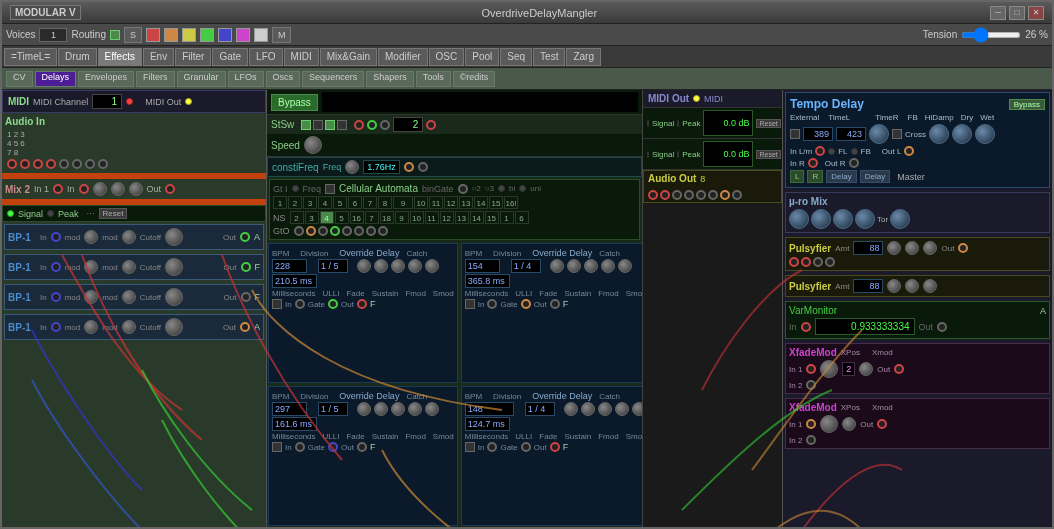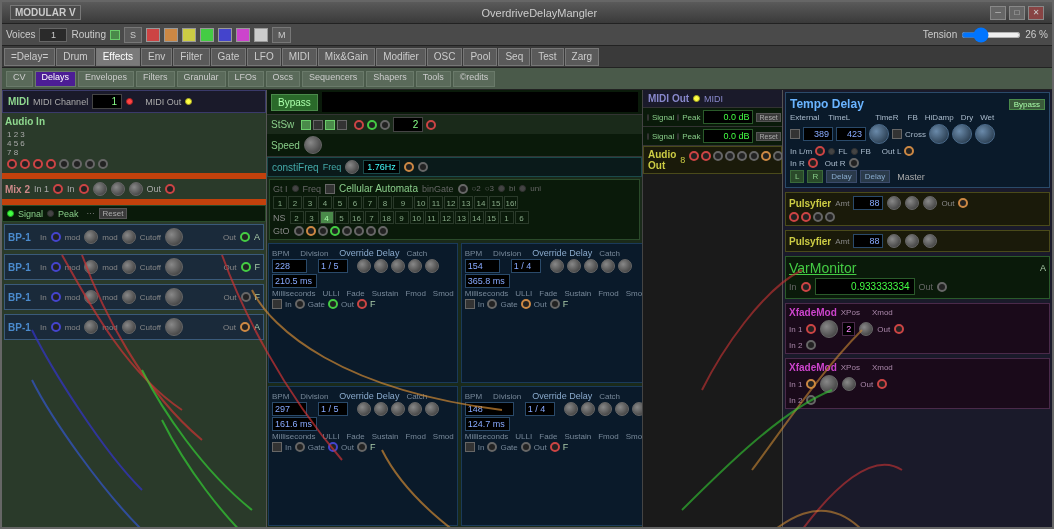--- a/index.html
+++ b/index.html
@@ -402,21 +402,21 @@
     }
     .puls-title { color: #cccc44; font-size: 10px; font-weight: bold; }
 
     
     .vm-block {
       background: #0a1a0a;
       border: 1px solid #2a5a2a;
       padding: 3px;
       margin: 2px;
     }
-    .vm-title { color: #44cc44; font-size: 14px; text-decoration: underline; }
+    .vm-title { color: #44cc44; font-size: 10px; }
     .vm-val {
       background: #000;
       border: 1px solid #2a5a2a;
       color: #44ff44;
       font-size: 10px;
       padding: 2px 4px;
       min-width: 100px;
       text-align: right;
     }
 
@@ -467,21 +467,21 @@
       display: flex;
       align-items: center;
       gap: 4px;
     }
     .peak-label { color: #88cc88; font-size: 9px; }
     .peak-val {
       background: #000;
       border: 1px solid #2a5a2a;
       color: #44ff44;
       font-size: 9px;
-      padding: 1px 3px;
+      padding: 7px 3px;
       min-width: 50px;
       text-align: right;
     }
 
     
     .midi-block {
       background: #1a1a2a;
       border: 1px solid #3a3a6a;
       padding: 3px 5px;
     }
@@ -570,21 +570,21 @@
     <div class="color-btn" style="background:#cccccc;"></div>
     <button class="toolbar-btn">M</button>
     <div class="tension-section">
       <span class="toolbar-label">Tension</span>
       <input type="range" class="tension-slider" min="0" max="100" value="26" style="">
       <span class="toolbar-label">26 %</span>
     </div>
   </div>
 
   <div class="effects-tabs">
-    <div class="eff-tab">=Delay=</div>
+    <div class="eff-tab">=TimeL=</div>
     <div class="eff-tab">Drum</div>
     <div class="eff-tab active">Effects</div>
     <div class="eff-tab">Env</div>
     <div class="eff-tab">Filter</div>
     <div class="eff-tab">Gate</div>
     <div class="eff-tab">LFO</div>
     <div class="eff-tab">MIDI</div>
     <div class="eff-tab">Mix&amp;Gain</div>
     <div class="eff-tab">Modifier</div>
     <div class="eff-tab">OSC</div>
@@ -1022,21 +1022,21 @@
 
       <div style="background:#0a1a0a;border-bottom:1px solid #333;padding:2px 4px;display:flex;align-items:center;gap:3px;">
         <div class="led off"></div>
         <span style="color:#88cc88;font-size:8px;">Signal</span>
         <div class="led off"></div>
         <span style="color:#88cc88;font-size:8px;">Peak</span>
         <span class="peak-val">0.0 dB</span>
         <button style="background:#3a3a3a;border:1px solid #555;color:#aaa;font-size:7px;padding:0 2px;">Reset</button>
       </div>
 
-      <div class="audio-out-block" style="flex-direction:row;align-items:flex-start;">
+      <div class="audio-out-block" style="flex-direction:column;align-items:flex-start;">
         <div style="display:flex;align-items:center;gap:4px;">
           <span class="audio-out-title">Audio Out</span>
           <span style="color:#cccc44;font-size:9px;">8</span>
         </div>
         <div style="display:flex;gap:2px;margin-top:2px;">
           <div class="jack red-cable"></div>
           <div class="jack red-cable"></div>
           <div class="jack"></div>
           <div class="jack"></div>
           <div class="jack"></div>
@@ -1092,20 +1092,33 @@
         </div>
         <div class="td-row">
           <button style="background:#2a4a2a;border:1px solid #3a6a3a;color:#88cc88;font-size:8px;padding:1px 4px;">L</button>
           <button style="background:#2a4a2a;border:1px solid #3a6a3a;color:#88cc88;font-size:8px;padding:1px 4px;">R</button>
           <button style="background:#2a3a4a;border:1px solid #3a4a6a;color:#88aacc;font-size:8px;padding:1px 4px;">Delay</button>
           <button style="background:#2a3a4a;border:1px solid #3a4a6a;color:#88aacc;font-size:8px;padding:1px 4px;">Delay</button>
           <span style="color:#aaa;font-size:9px;margin-left:4px;">Master</span>
         </div>
       </div>
 
+      <div style="background:#1a1a2a;border:1px solid #3a3a5a;padding:3px;margin:2px;display:flex;flex-direction:column;gap:2px;">
+        <div class="flex-row gap2">
+          <span style="color:#88aacc;font-size:10px;font-weight:bold;">µ-ro Mix</span>
+        </div>
+        <div class="flex-row gap2">
+          <div class="td-knob"></div>
+          <div class="td-knob"></div>
+          <div class="td-knob"></div>
+          <div class="td-knob"></div>
+          <span style="color:#aaa;font-size:8px;">Tor</span>
+          <div class="td-knob"></div>
+        </div>
+      </div>
 
       <div class="puls-block">
         <div class="flex-row gap4">
           <span class="puls-title">Pulsyfier</span>
           <span style="color:#888;font-size:8px;">Amt</span>
           <div class="td-val">88</div>
           <div class="knob-sm"></div>
           <div class="knob-sm"></div>
           <div class="knob-sm"></div>
           <span style="color:#888;font-size:8px;">Out</span>

